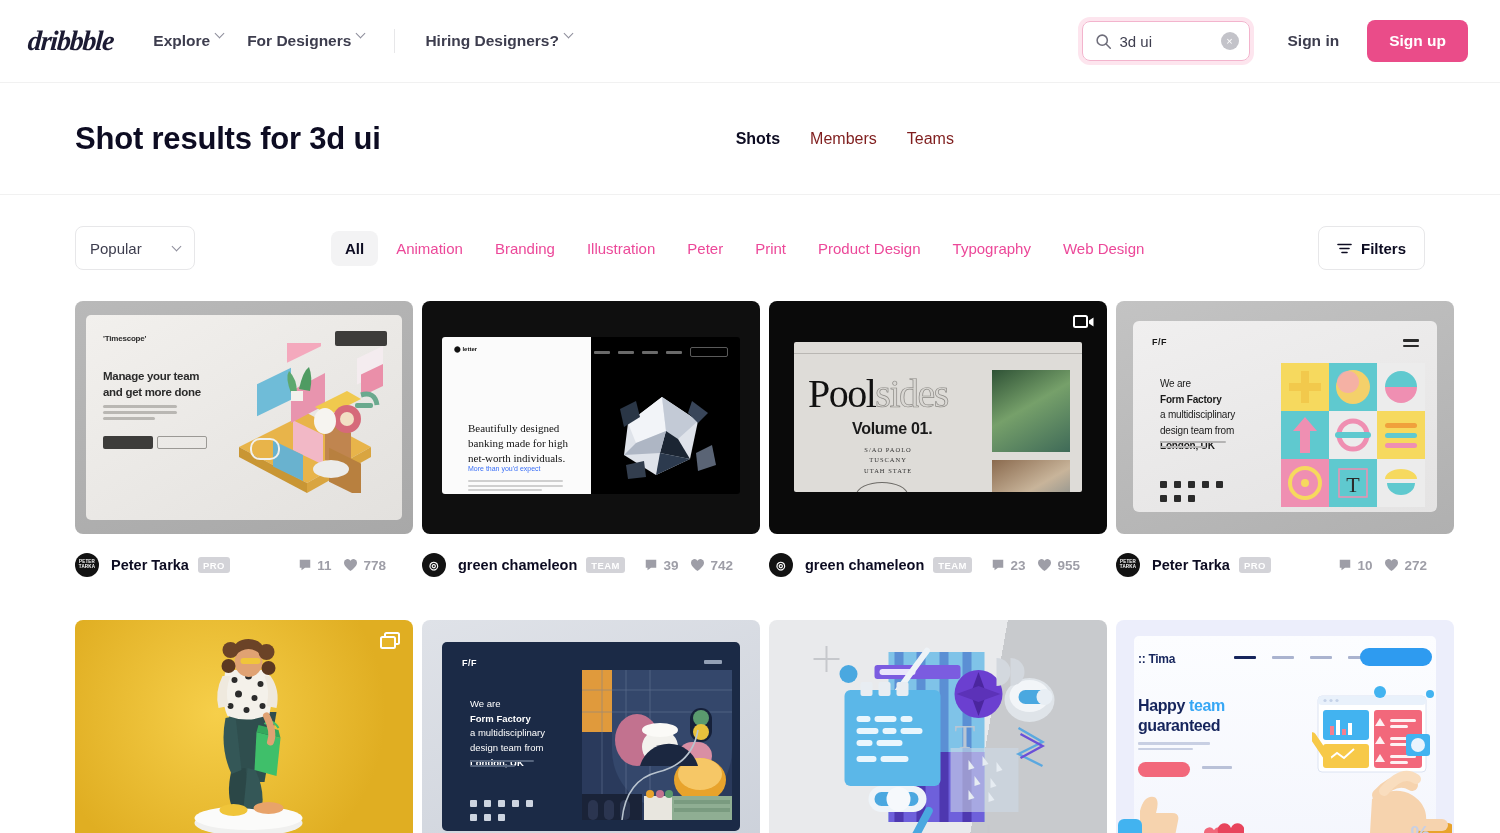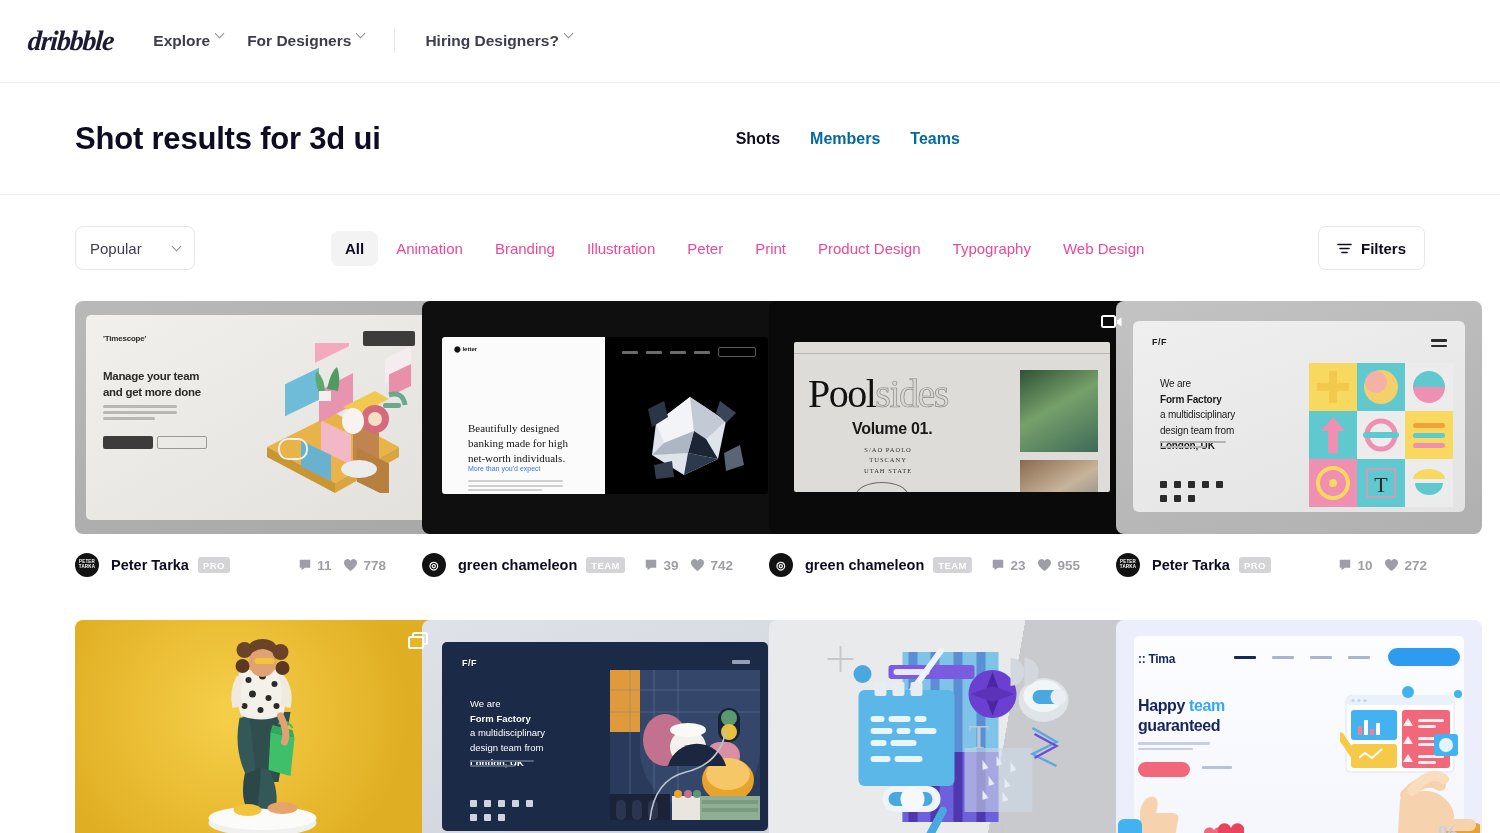--- a/index.html
+++ b/index.html
@@ -114,21 +114,21 @@
   
   .results-bar {
     height: 112px;
     display: flex; align-items: center;
     padding: 0 75px;
     border-bottom: 1px solid #f1f1f1;
     position: relative;
   }
   .results-title { font-size: 31px; font-weight: 700; color: #0d0c22; letter-spacing: -0.2px; }
   .result-tabs { display: flex; gap: 30px; margin-left: 355px; }
-  .rtab { font-size: 16px; font-weight: 700; color: #0369a1; cursor: pointer; }
+  .rtab { font-size: 16px; font-weight: 400; color: #7f1d1d; cursor: pointer; }
   .rtab.active { color: #0d0c22; font-weight: 700; }
 
   
   .filter-bar {
     height: 106px;
     display: flex; align-items: center;
     padding: 0 75px;
   }
   .sort-select {
     display: flex; align-items: center; justify-content: space-between;
@@ -157,21 +157,21 @@
 
   
   .grid {
     padding: 0 75px;
     display: grid;
     grid-template-columns: repeat(4, 311px);
     gap: 36px;
   }
   .shot { width: 311px; }
   .thumb {
-    width: 366px; height: 233px;
+    width: 338px; height: 233px;
     border-radius: 8px;
     overflow: hidden;
     position: relative;
     cursor: pointer;
     background: #f3f3f4;
   }
   .badge {
     position: absolute; top: 10px; right: 10px;
     width: 26px; height: 21px;
     display: flex; align-items: center; justify-content: center;
@@ -306,20 +306,34 @@
       <span>For Designers</span>
       <span class="chev"></span>
     </div>
     <div class="nav-divider"></div>
     <div class="nav-item">
       <span>Hiring Designers?</span>
       <span class="chev"></span>
     </div>
   </div>
 
+  <div class="header-right">
+    <div class="search-wrap">
+      <div class="search-box">
+        <svg class="search-icon-svg" viewBox="0 0 20 20">
+          <circle cx="8.5" cy="8.5" r="6" fill="none" stroke="#6e6d7a" stroke-width="1.8"></circle>
+          <line x1="13" y1="13" x2="18" y2="18" stroke="#6e6d7a" stroke-width="1.8" stroke-linecap="round"></line>
+        </svg>
+        <input class="search-input" value="3d ui" style="">
+        <button class="clear-btn">×</button>
+      </div>
+    </div>
+    <div class="signin">Sign in</div>
+    <button class="signup">Sign up</button>
+  </div>
 </div>
 
 <div class="results-bar">
   <div class="results-title">Shot results for 3d ui</div>
   <div class="result-tabs">
     <div class="rtab active">Shots</div>
     <div class="rtab">Members</div>
     <div class="rtab">Teams</div>
   </div>
 </div>

